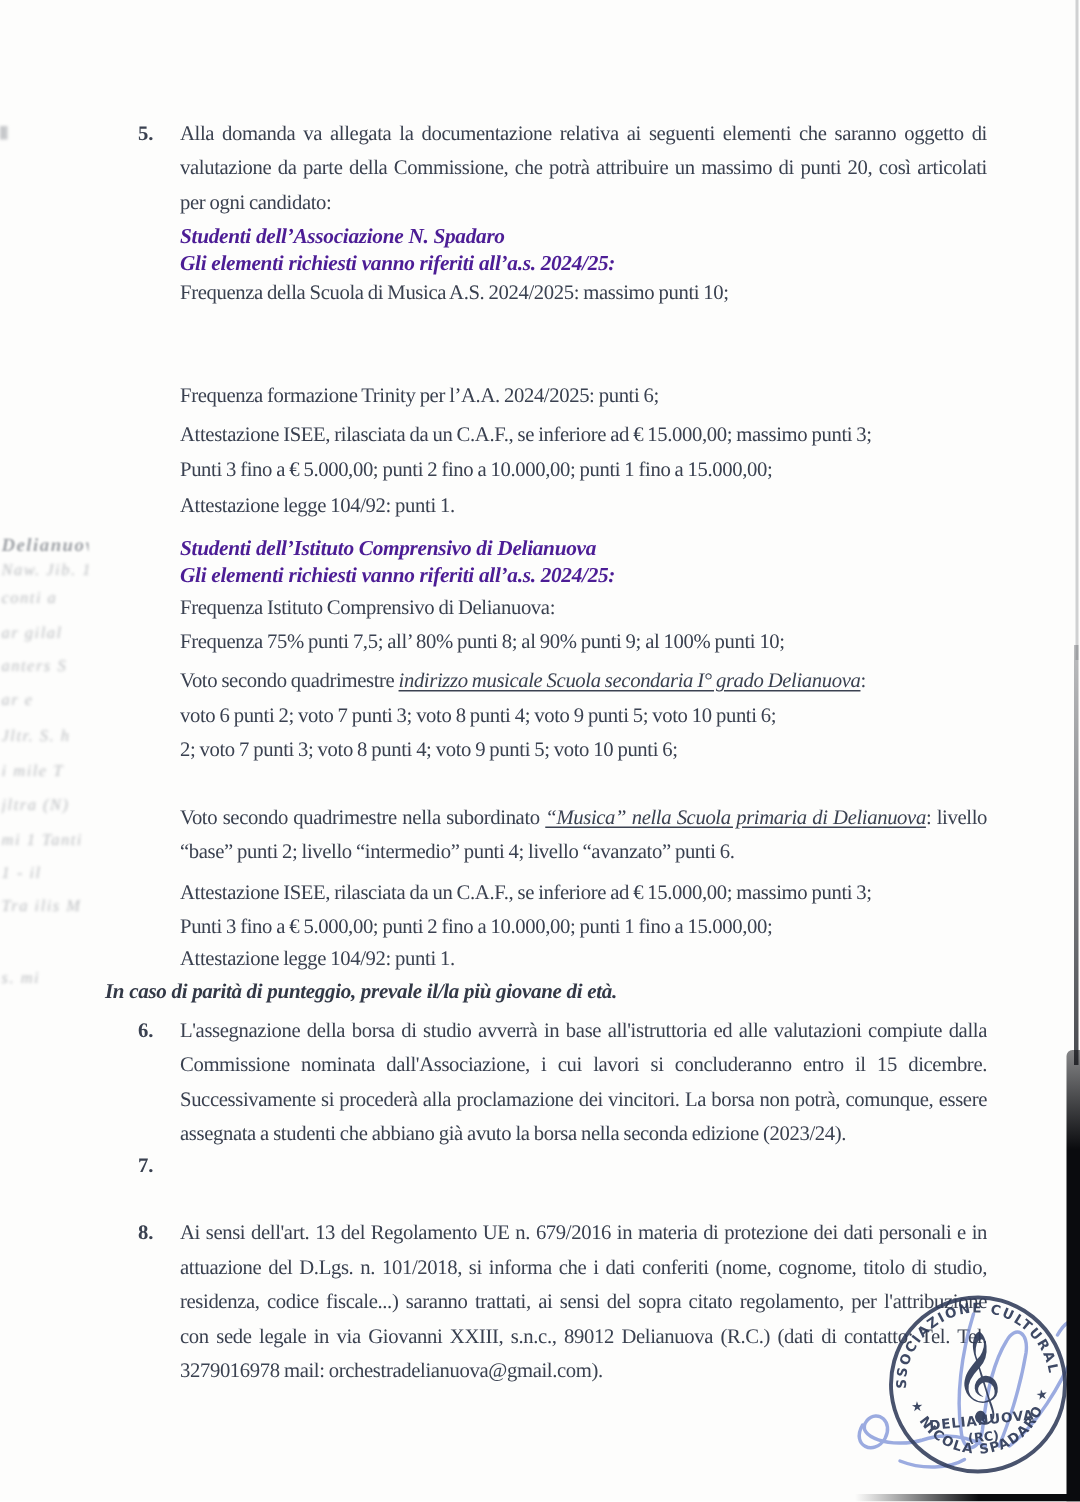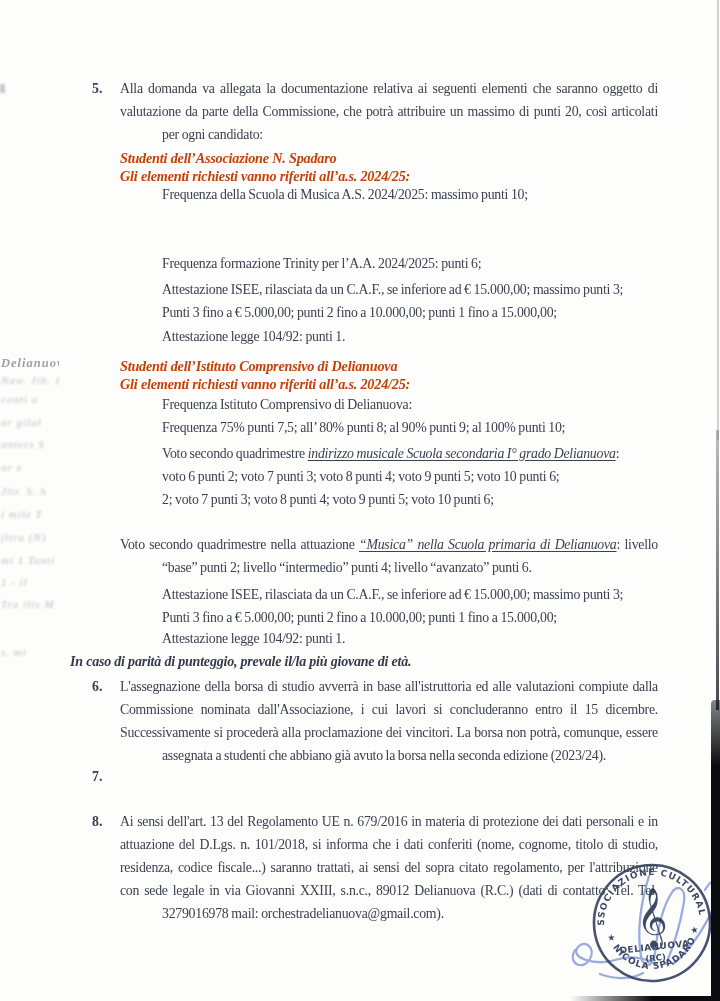--- a/index.html
+++ b/index.html
@@ -3,25 +3,25 @@
 <meta charset="utf-8">
 <style>
   html,body{margin:0;padding:0;}
   body{width:720px;height:1001px;overflow:hidden;background:#ffffff;}
   .page{position:relative;width:720px;height:1001px;background:#fdfdfc;
         font-family:"Liberation Serif","DejaVu Serif",serif;color:#3a4150;}
   
   .blk{position:absolute;width:538px;}
   .ln{height:23px;line-height:23px;font-size:13.8px;letter-spacing:-0.25px;word-spacing:-0.4px;
       text-align:justify;text-align-last:justify;overflow:hidden;white-space:normal;position:relative;}
-  .ln.nl{text-align-last:left;margin-left:42px;}
+  .ln.nl{text-align-last:left;}
   .num{position:absolute;left:92px;width:24px;font-weight:bold;font-size:13.8px;line-height:23px;height:23px;}
   .hblk{position:absolute;left:120px;width:538px;}
   .hln{height:17.5px;line-height:17.5px;font-size:14.2px;font-weight:bold;font-style:italic;
-       letter-spacing:-0.2px;color:#c2410c;white-space:nowrap;}
+       letter-spacing:-0.2px;color:#4c1d95;white-space:nowrap;}
   .note{position:absolute;left:70px;font-size:14px;font-weight:bold;font-style:italic;color:#333947;
         letter-spacing:-0.2px;white-space:nowrap;line-height:23px;height:23px;}
   .u{text-decoration:underline;text-underline-offset:2px;font-style:italic;}
   
   .ghost{position:absolute;left:1px;width:58px;overflow:hidden;font-style:italic;font-size:11px;
          color:#6b7078;opacity:.45;filter:blur(1.1px);letter-spacing:1px;white-space:nowrap;}
   .ghost.g0{opacity:.65;filter:blur(.7px);font-size:12.5px;font-weight:bold;}
   .speck{position:absolute;left:0;top:84px;width:5px;height:9px;background:#9a9da3;opacity:.55;filter:blur(1px);}
   
   .edge1{position:absolute;right:1px;top:0;width:2px;height:440px;background:#7b7d83;opacity:.35;}
@@ -76,21 +76,21 @@
     <div class="ln nl">Frequenza 75% punti 7,5; all’ 80% punti 8; al 90% punti 9; al 100% punti 10;</div>
   </div>
   <div class="blk" style="left:120px;top:442px">
     <div class="ln nl"><span>Voto secondo quadrimestre </span><span class="u">indirizzo musicale Scuola secondaria I° grado Delianuova</span><span>:</span></div>
     <div class="ln nl">voto 6 punti 2; voto 7 punti 3; voto 8 punti 4; voto 9 punti 5; voto 10 punti 6;</div>
   </div>
   <div class="blk" style="left:120px;top:488px">
     <div class="ln nl">2; voto 7 punti 3; voto 8 punti 4; voto 9 punti 5; voto 10 punti 6;</div>
   </div>
   <div class="blk" style="left:120px;top:533px">
-    <div class="ln"><span>Voto secondo quadrimestre nella attuazione </span><span class="u">“Musica” nella Scuola primaria di Delianuova</span><span>: livello</span></div>
+    <div class="ln"><span>Voto secondo quadrimestre nella subordinato </span><span class="u">“Musica” nella Scuola primaria di Delianuova</span><span>: livello</span></div>
     <div class="ln nl">“base” punti 2; livello “intermedio” punti 4; livello “avanzato” punti 6.</div>
   </div>
   <div class="blk" style="left:120px;top:583px">
     <div class="ln nl"><span>Attestazione ISEE, rilasciata da un C.A.F., se inferiore ad € 15.000,00; massimo punti 3;</span></div>
     <div class="ln nl">Punti 3 fino a € 5.000,00; punti 2 fino a 10.000,00; punti 1 fino a 15.000,00;</div>
   </div>
   <div class="blk" style="left:120px;top:627px">
     <div class="ln nl"><span>Attestazione legge 104/92: punti 1.</span></div>
   </div>
 

